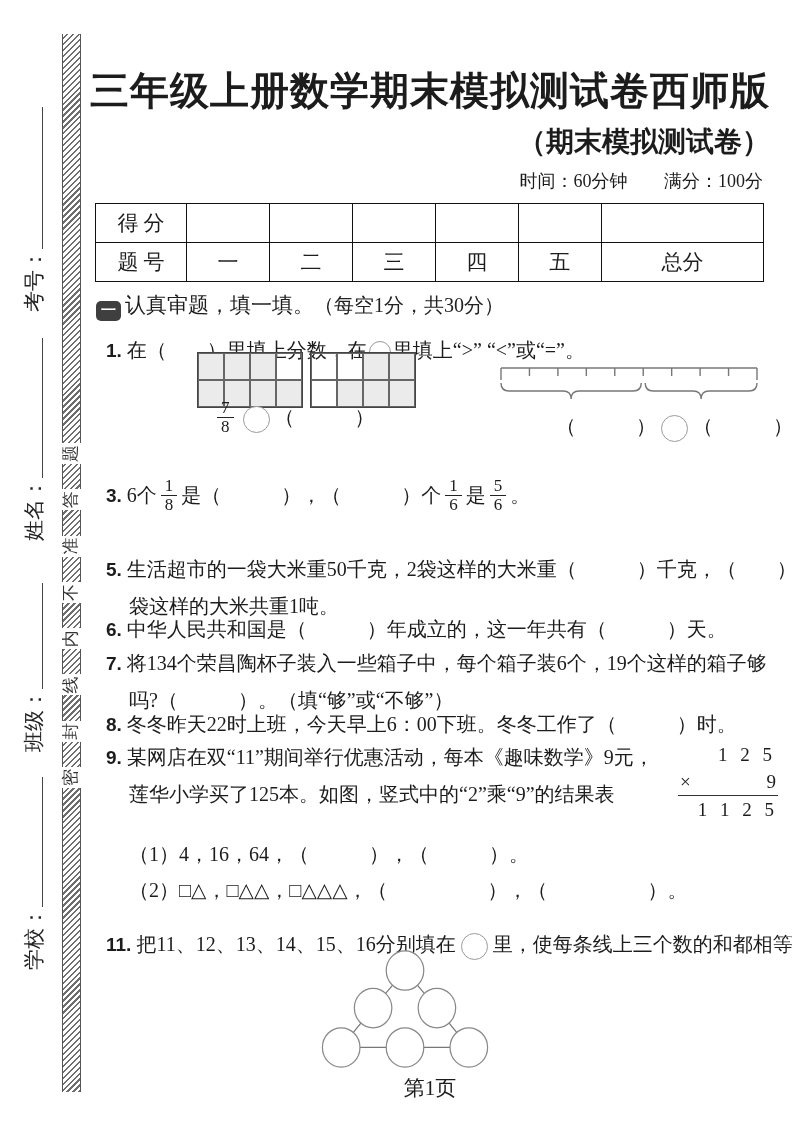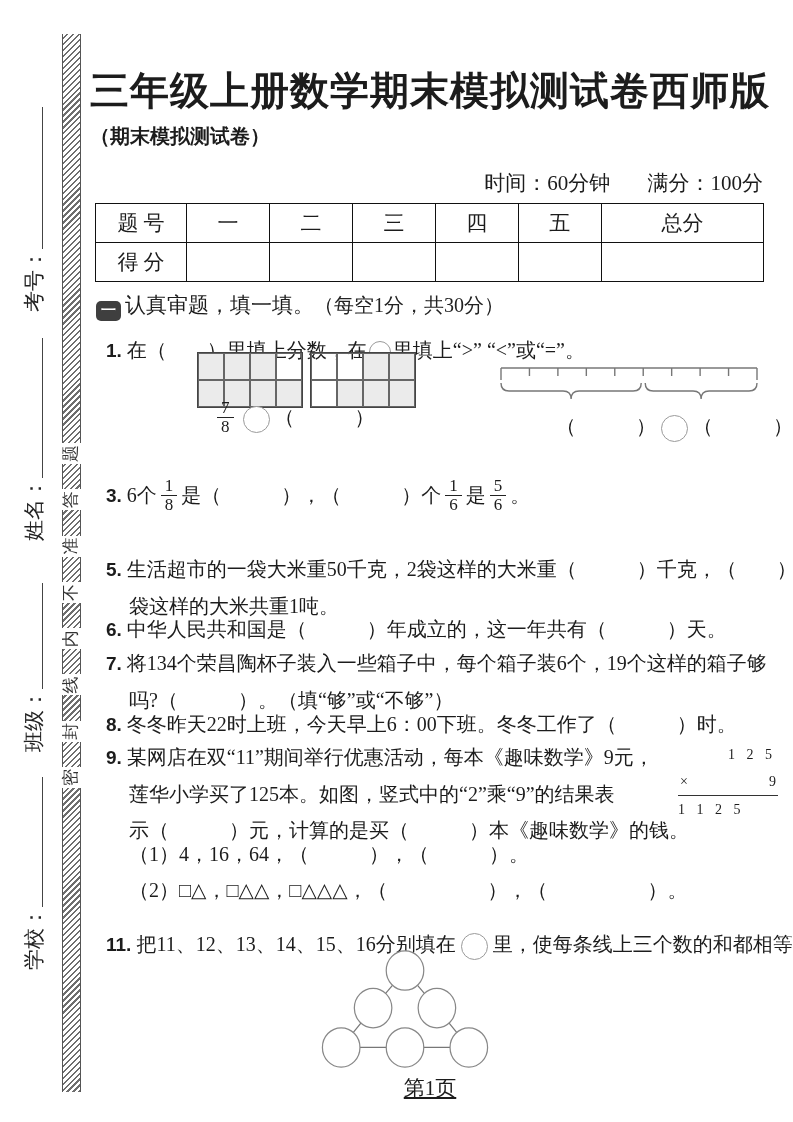--- a/index.html
+++ b/index.html
@@ -13,23 +13,23 @@
   .seal-text{position:absolute;left:58px;top:788px;width:345px;transform:rotate(-90deg);
     transform-origin:0 0;display:flex;justify-content:space-between;font-size:17px;color:#333;}
   .seal-text span{background:#fff;padding:1px 2px;}
   .seal-field{position:absolute;left:20px;transform:rotate(-90deg);transform-origin:0 0;
     white-space:nowrap;font-size:21px;color:#222;}
   .blank-line{display:inline-block;border-bottom:1.6px solid #444;height:16px;vertical-align:-2px;}
 
   
   .title{position:absolute;top:64px;left:90px;width:680px;text-align:center;
     font-size:39px;font-weight:700;letter-spacing:1px;}
-  .subtitle{position:absolute;top:123px;left:90px;width:680px;text-align:left;
-    font-size:20px;font-weight:600;}
-  .meta{position:absolute;top:169px;left:95px;width:668px;text-align:right;font-size:21px;}
+  .subtitle{position:absolute;top:123px;left:90px;width:680px;text-align:right;
+    font-size:28px;font-weight:600;}
+  .meta{position:absolute;top:169px;left:95px;width:668px;text-align:right;font-size:18px;}
   .meta .gap{margin-left:32px;}
 
   
   .score-table{position:absolute;top:203px;left:95px;width:669px;border-collapse:collapse;}
   .score-table td{border:1.8px solid #111;height:38px;text-align:center;
     font-size:21px;padding:0;}
   .score-table td.first{width:90px;}
   .sp{letter-spacing:5px;text-indent:5px;}
 
   
@@ -57,31 +57,31 @@
   .grid-fig{position:absolute;top:352px;display:grid;grid-template-columns:repeat(4,26px);
     grid-auto-rows:27px;border:1.5px solid #444;}
   .grid-fig div{border:0.8px solid #666;}
   .grid-fig div.sh{background:#ebebeb;}
   .numline{position:absolute;left:498px;top:362px;width:262px;height:46px;}
   .numline line,.numline path{stroke:#777;stroke-width:1.4;fill:none;}
   .ansL{position:absolute;left:213px;top:401px;font-size:20px;white-space:nowrap;}
   .ansR{position:absolute;left:556px;top:413px;font-size:20px;white-space:nowrap;}
 
   
-  .mult{position:absolute;left:572px;top:2px;width:100px;font-size:14px;line-height:27px;}
+  .mult{position:absolute;left:572px;top:2px;width:100px;font-size:19px;line-height:27px;}
   .m1{text-align:right;letter-spacing:4px;padding-right:2px;}
   .m2{display:flex;justify-content:space-between;border-bottom:1.5px solid #333;padding:0 2px;}
-  .m3{text-align:left;letter-spacing:4px;}
+  .m3{text-align:right;letter-spacing:4px;}
 
   
   .tri{position:absolute;left:295px;top:948px;width:220px;height:122px;}
   .tri line{stroke:#777;stroke-width:1.3;}
   .tri ellipse{stroke:#888;stroke-width:1.3;fill:#fff;}
 
-  .footer{position:absolute;top:1074px;left:95px;width:670px;text-align:center;font-size:21px;text-decoration:underline;}
+  .footer{position:absolute;top:1074px;left:95px;width:670px;text-align:center;font-size:21px;}
 </style>
 </head>
 <body>
 
 <div class="page">
 
   <div class="seal-strip"></div>
   <div class="seal-text">
       <span>密</span>
       <span>封</span>
@@ -109,36 +109,36 @@
   <div class="title">三年级上册数学期末模拟测试卷西师版</div>
   <div class="subtitle">（期末模拟测试卷）</div>
   <div class="meta">
     <span>时间：60分钟</span>
     <span class="gap">满分：100分</span>
   </div>
 
   <table class="score-table">
     <tbody>
         <tr>
+      <td class="first sp">得分</td>
+      <td></td>
+      <td></td>
+      <td></td>
+      <td></td>
+      <td></td>
+      <td></td>
+    </tr>
+    <tr>
       <td class="first sp">题号</td>
       <td>一</td>
       <td>二</td>
       <td>三</td>
       <td>四</td>
       <td>五</td>
       <td>总分</td>
-    </tr>
-    <tr>
-      <td class="first sp">得分</td>
-      <td></td>
-      <td></td>
-      <td></td>
-      <td></td>
-      <td></td>
-      <td></td>
     </tr>
   </tbody>
     </table>
 
   <div class="section">
     <span class="badge">一</span><span class="sec-title">认真审题，填一填。</span><span class="sec-note">（每空1分，共30分）</span>
   </div>
 
   <div class="q" style="top:332px">
     <span class="qno">1.</span><span>在（　　）里填上分数，在</span><span class="circ small"></span><span>里填上“&gt;” “&lt;”或“=”。</span>
@@ -217,21 +217,20 @@
     <div class="cont">吗?（　　　）。（填“够”或“不够”）</div>
   </div>
 
   <div class="q" style="top:706px">
     <span class="qno">8.</span><span>冬冬昨天22时上班，今天早上6：00下班。冬冬工作了（　　　）时。</span>
   </div>
 
   <div class="q" style="top:739px">
     <div><span class="qno">9.</span><span>某网店在双“11”期间举行优惠活动，每本《趣味数学》9元，</span></div>
     <div class="cont">莲华小学买了125本。如图，竖式中的“2”乘“9”的结果表</div>
-    <div class="cont">示（　　　）元，计算的是买（　　　）本《趣味数学》的钱。</div>
     <div class="mult">
       <div class="m1">1 2 5</div>
       <div class="m2">
           <span>×</span>
           <span>9</span>
         </div>
       <div class="m3">1 1 2 5</div>
     </div>
   </div>
 

